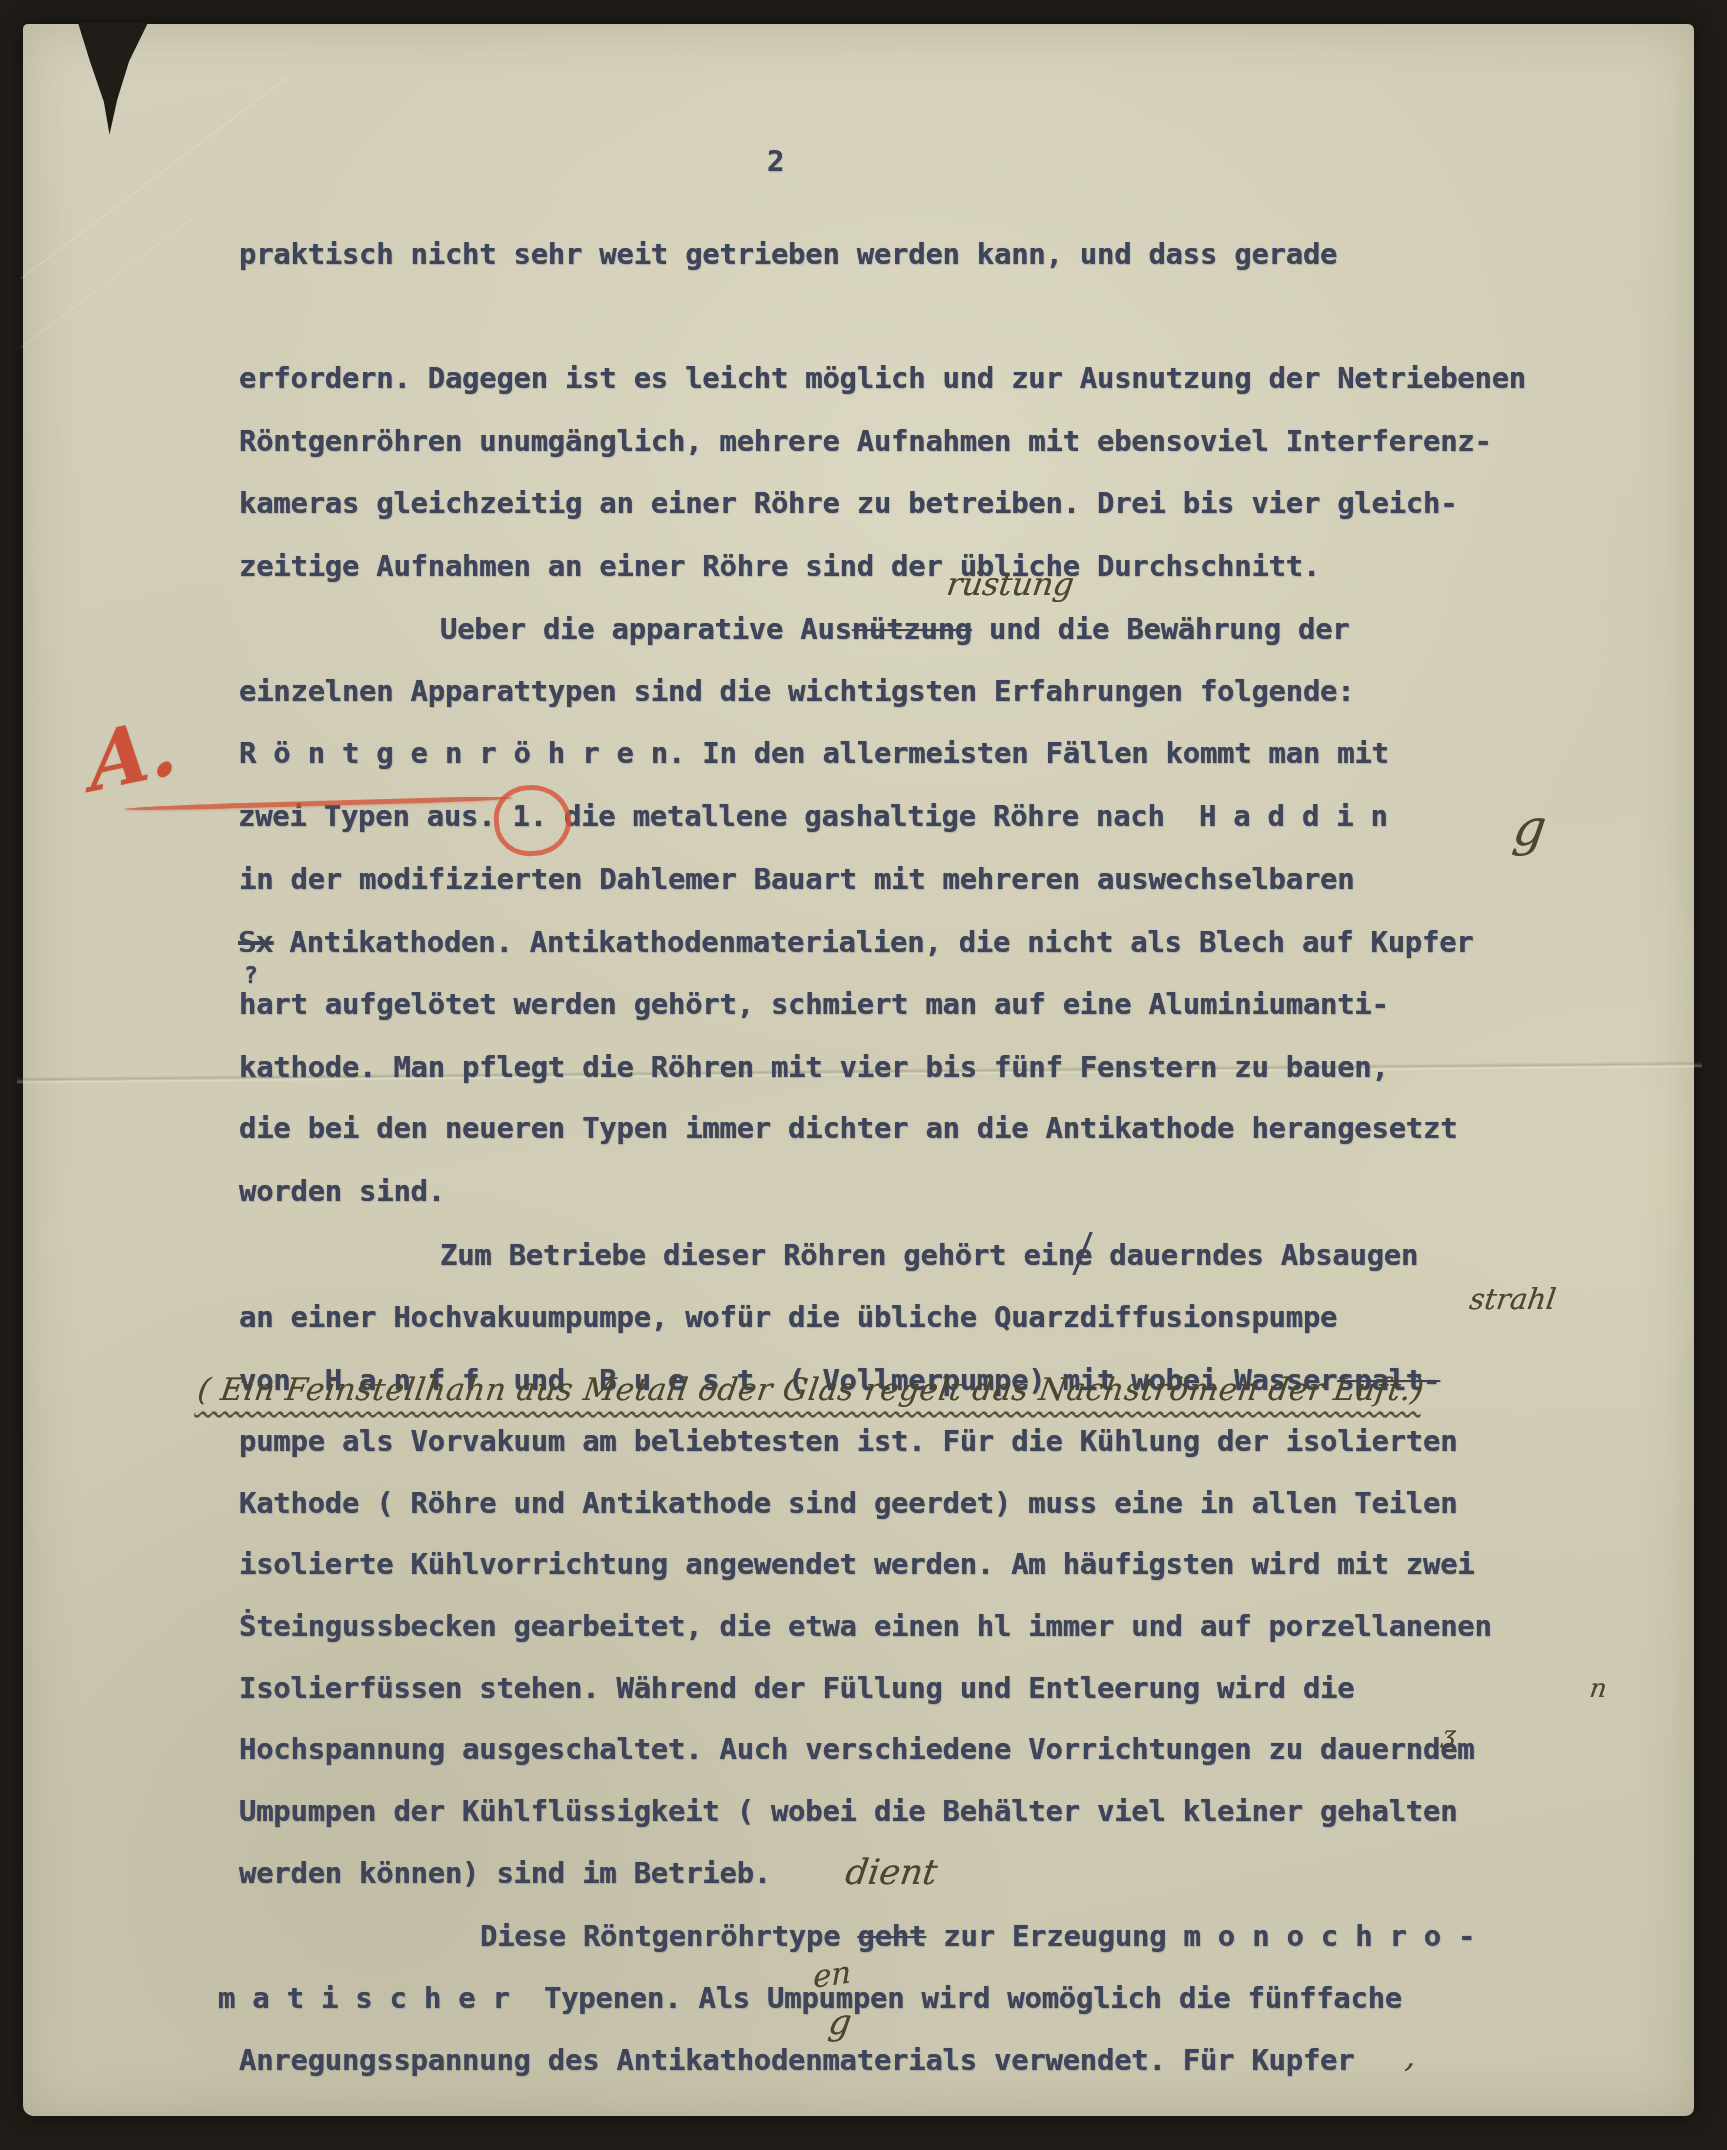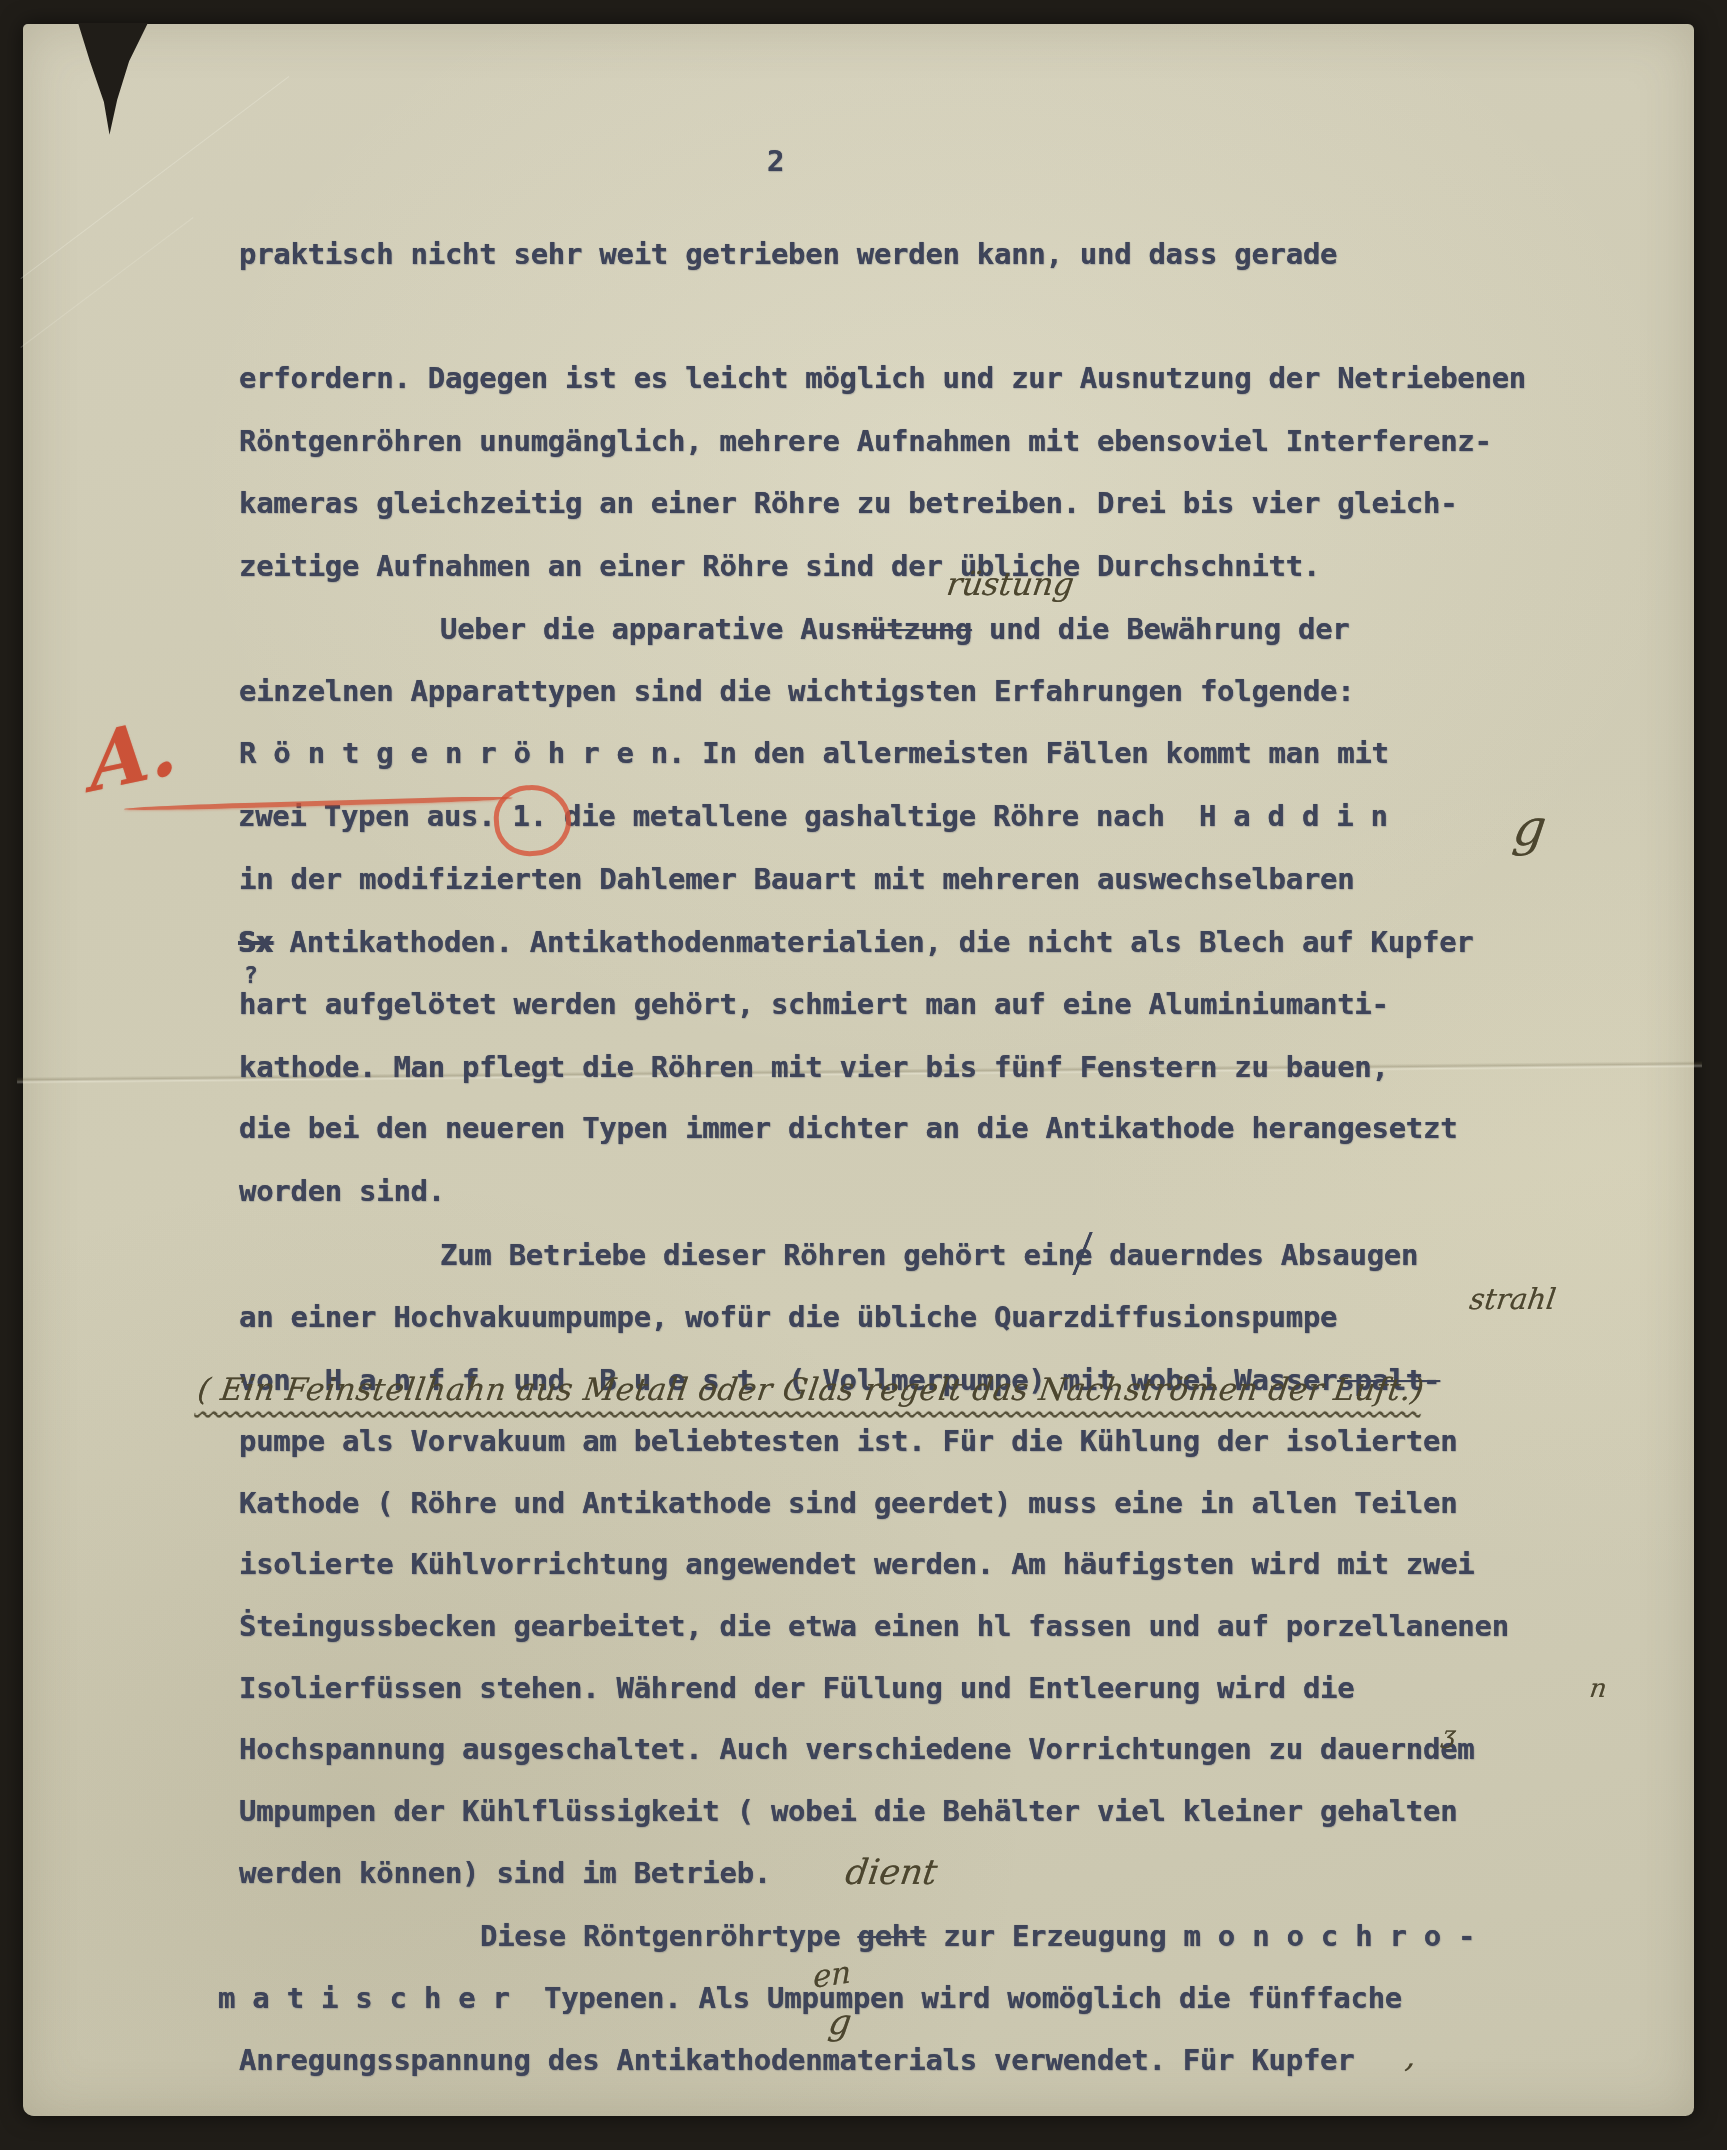--- a/index.html
+++ b/index.html
@@ -39,21 +39,21 @@
     transform:rotate(-37deg); background:rgba(252,250,240,0.18);
   }
   .typed {
     position:absolute; white-space:pre;
     font:700 29px/35px "DejaVu Sans Mono","Liberation Mono",monospace;
     letter-spacing:-0.3px; color:#3e4459;
     text-shadow:0 0 0.7px rgba(62,68,89,0.8), 0.6px 0.6px 1.2px rgba(62,68,89,0.22);
   }
   .struck { text-decoration:line-through; text-decoration-thickness:2.4px; }
   .sx {
-    font-weight:700; text-decoration:line-through; text-decoration-thickness:3.6px;
+    font-weight:400; text-decoration:line-through; text-decoration-thickness:3.6px;
     text-shadow:1.5px 0 currentColor, 0 0 1.2px currentColor;
   }
   .slashed { position:relative; display:inline-block; }
   .slashed::after {
     content:""; position:absolute; left:-3.6px; right:-2.4px; top:-6px; bottom:-2.4px;
     background:linear-gradient(112deg, transparent 45%, #3e4459 47%, #3e4459 53%, transparent 55%);
   }
   .circled { position:relative; display:inline-block; }
   .circled::after {
     content:""; position:absolute; left:-19px; top:-14.4px; width:67px; height:61px;
@@ -121,21 +121,21 @@
 
     <div class="typed" style="left:417px;top:1214px"><span>Zum Betriebe dieser Röhren gehört ein</span><span class="slashed">e</span><span> dauerndes Absaugen</span></div>
 
     <div class="typed" style="left:216px;top:1276px">an einer Hochvakuumpumpe, wofür die übliche Quarzdiffusionspumpe</div>
 
     <div class="typed" style="left:216px;top:1339px"><span>von  H a n f f  und  B u e s t  ( Vollmerpumpe) mit wobei Wasser</span><span class="struck">spalt-</span></div>
 
     <div class="typed" style="left:216px;top:1400px">pumpe als Vorvakuum am beliebtesten ist. Für die Kühlung der isolierten</div>
     <div class="typed" style="left:216px;top:1523px">isolierte Kühlvorrichtung angewendet werden. Am häufigsten wird mit zwei</div>
     <div class="typed" style="left:216px;top:1462px">Kathode ( Röhre und Antikathode sind geerdet) muss eine in allen Teilen</div>
-    <div class="typed" style="left:216px;top:1585px">Ṡteingussbecken gearbeitet, die etwa einen hl fassen und auf porzellanenen</div>
+    <div class="typed" style="left:216px;top:1585px">Ṡteingussbecken gearbeitet, die etwa einen hl immer und auf porzellanenen</div>
     <div class="typed" style="left:216px;top:1647px">Isolierfüssen stehen. Während der Füllung und Entleerung wird die</div>
     <div class="typed" style="left:216px;top:1708px">Hochspannung ausgeschaltet. Auch verschiedene Vorrichtungen zu dauerndem</div>
     <div class="typed" style="left:216px;top:1770px">Umpumpen der Kühlflüssigkeit ( wobei die Behälter viel kleiner gehalten</div>
     <div class="typed" style="left:216px;top:1832px">werden können) sind im Betrieb.</div>
 
     <div class="typed" style="left:457px;top:1895px"><span>Diese Röntgenröhrtype </span><span class="struck">geht</span><span> zur Erzeugung m o n o c h r o -</span></div>
 
     <div class="typed" style="left:195px;top:1957px"><span>m a t i s c h e r  Typen</span><span>en.</span><span> Als Umpumpen wird womöglich die fünffache</span></div>
 
     <div class="typed" style="left:216px;top:2019px">Anregungsspannung des Antikathodenmaterials verwendet. Für Kupfer</div>

